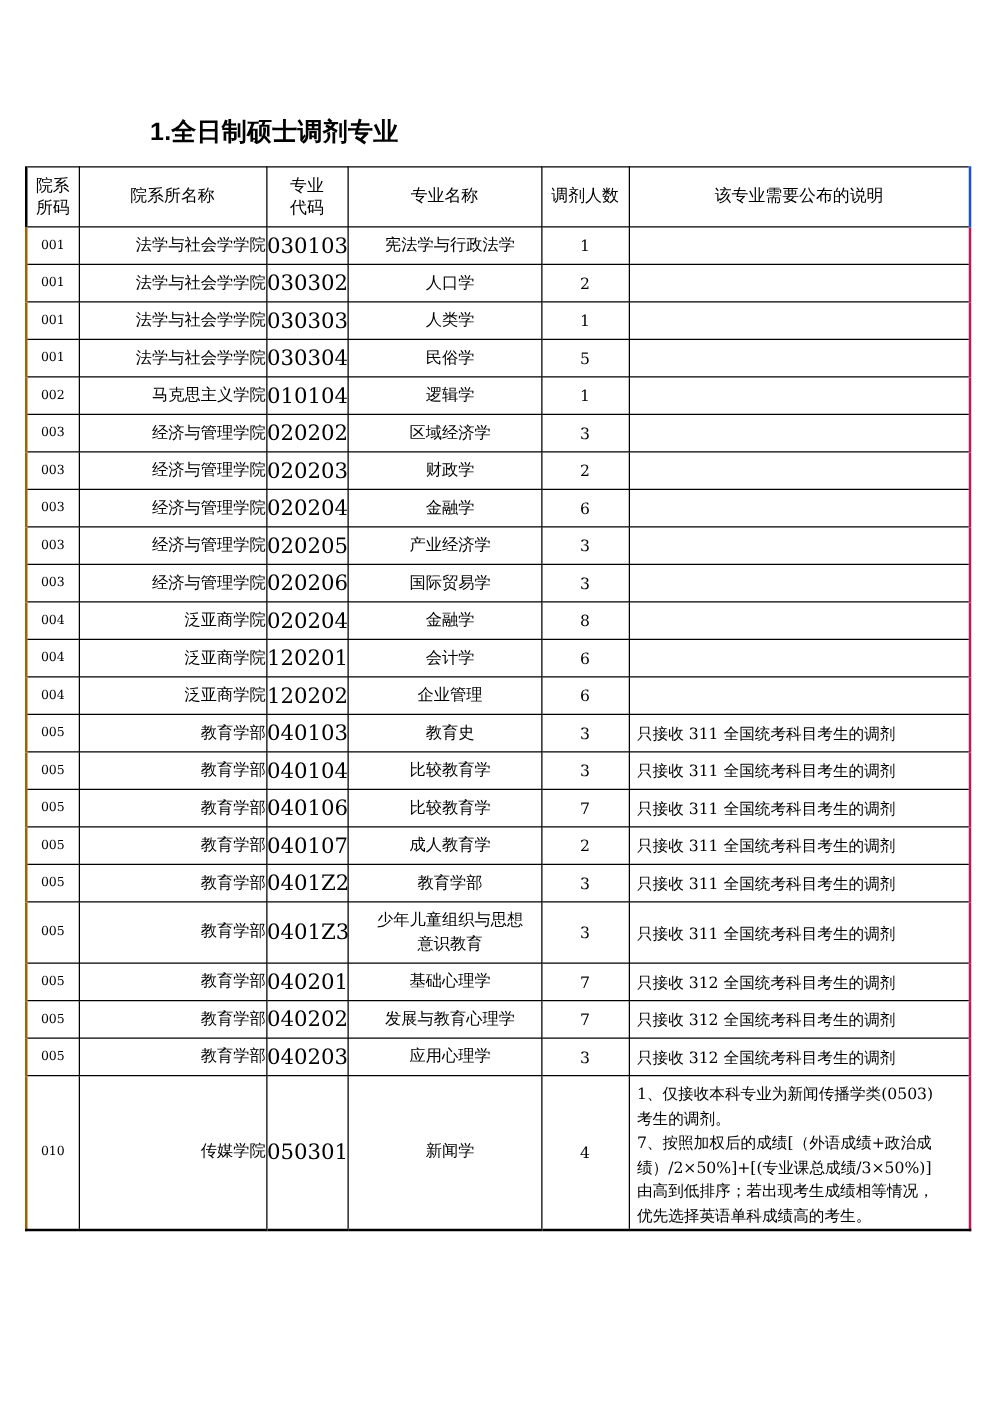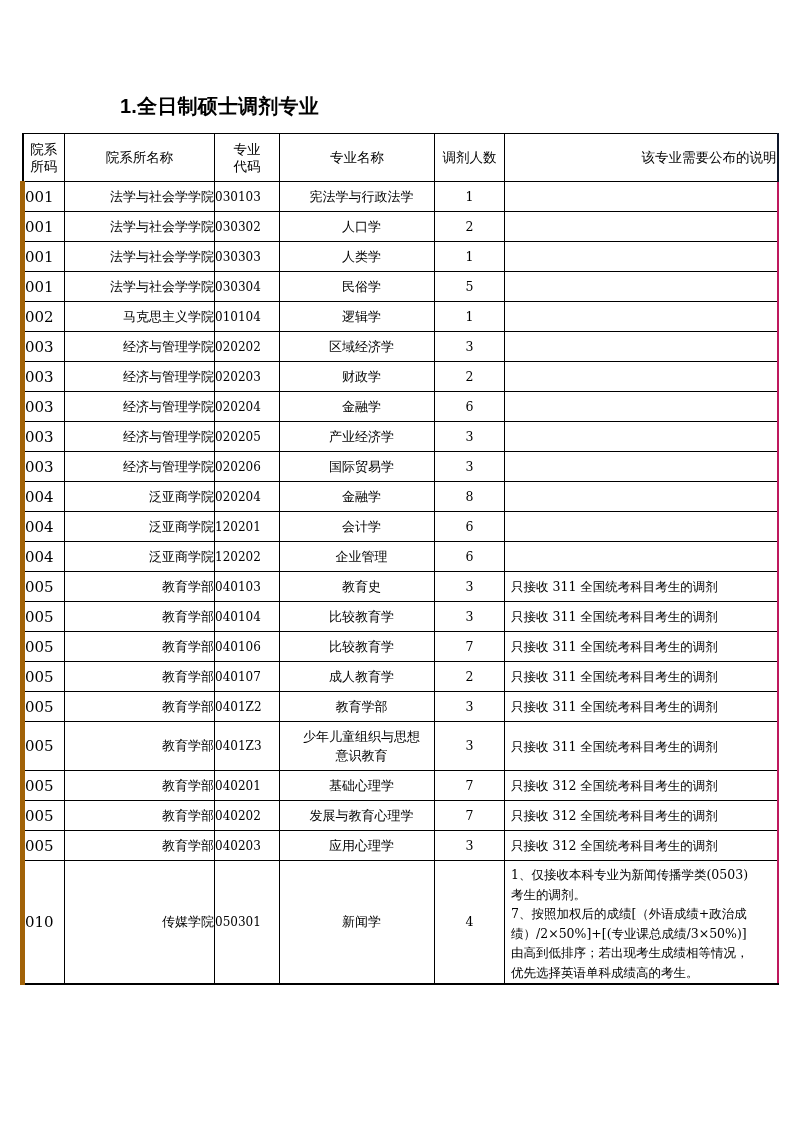--- a/index.html
+++ b/index.html
@@ -67,40 +67,41 @@
 
   thead th {
     text-align: center;
     height: 47px;
     font-size: 13.5px;
     line-height: 17px;
     border-bottom: 2px solid #000000;
     border-top: 2px solid #000000;
   }
   thead th.first { border-left: 2px solid #000000; }
-  thead th.last  { border-right: 2px solid #0f172a; text-align: right; }
+  thead th.last  { border-right: 2px solid #1d4ed8; }
 
   tbody td {
     height: 29px;
     line-height: 16px;
     border-top: 1.5px solid #1a1a1a;
     border-bottom: 1.5px solid #1a1a1a;
   }
   tbody td.cell-code {
-    font-size: 15px;
-    border-left: 5px solid #a16207;
+    text-align: center;
+    font-size: 10px;
+    border-left: 2px solid #a16207;
     padding-left: 0;
   }
   tbody td.cell-dept {
     text-align: right;
     padding-left: 9px;
     font-size: 13px;
   }
   tbody td.cell-major {
-    font-size: 12px;
+    font-size: 17px;
   }
   tbody td.cell-name {
     text-align: center;
     padding-left: 9px;
     font-size: 13px;
   }
   tbody td.cell-quota {
     text-align: center;
     font-size: 12.5px;
   }

